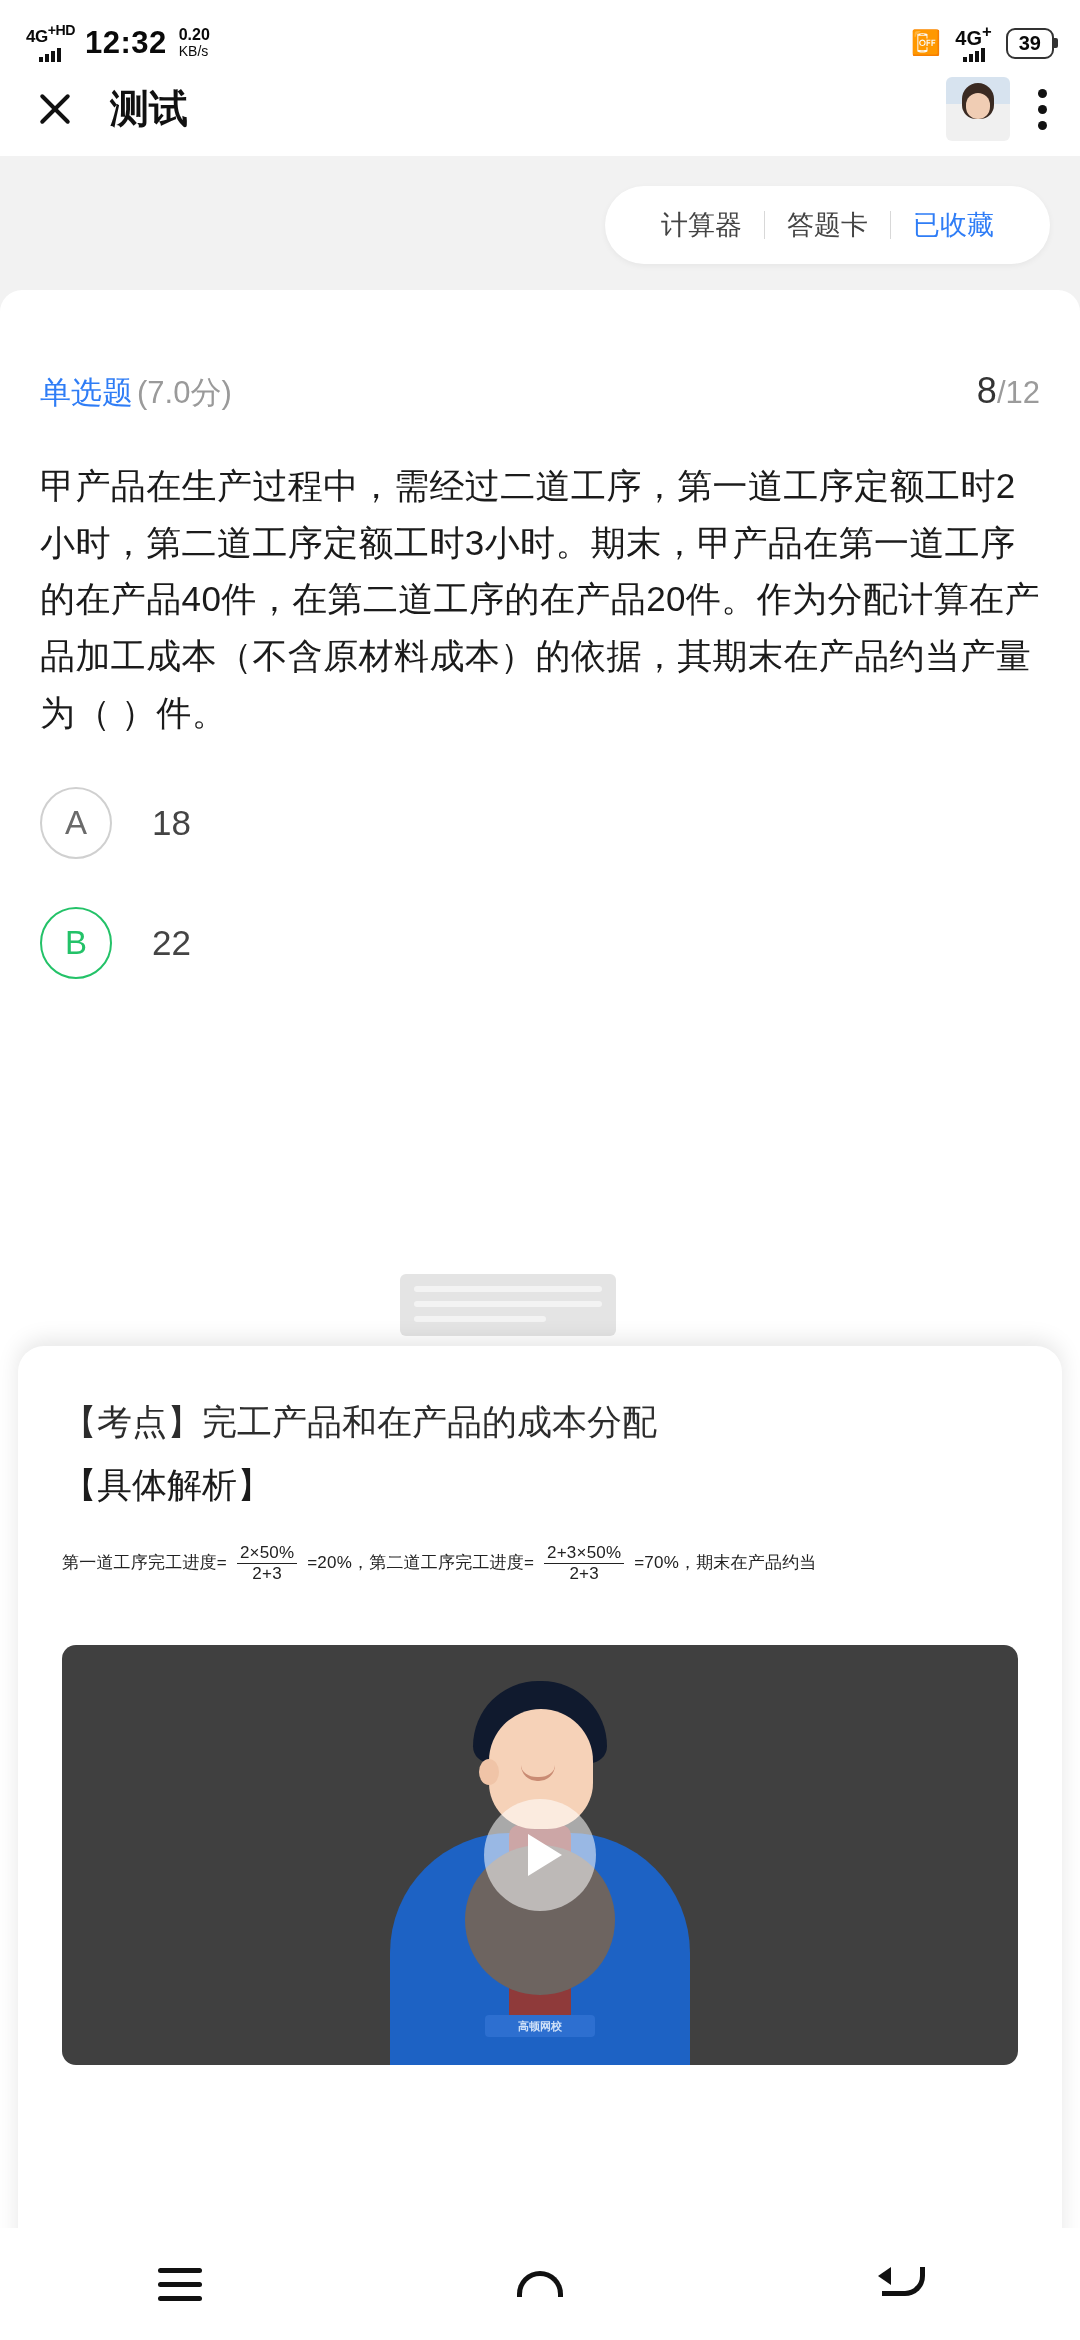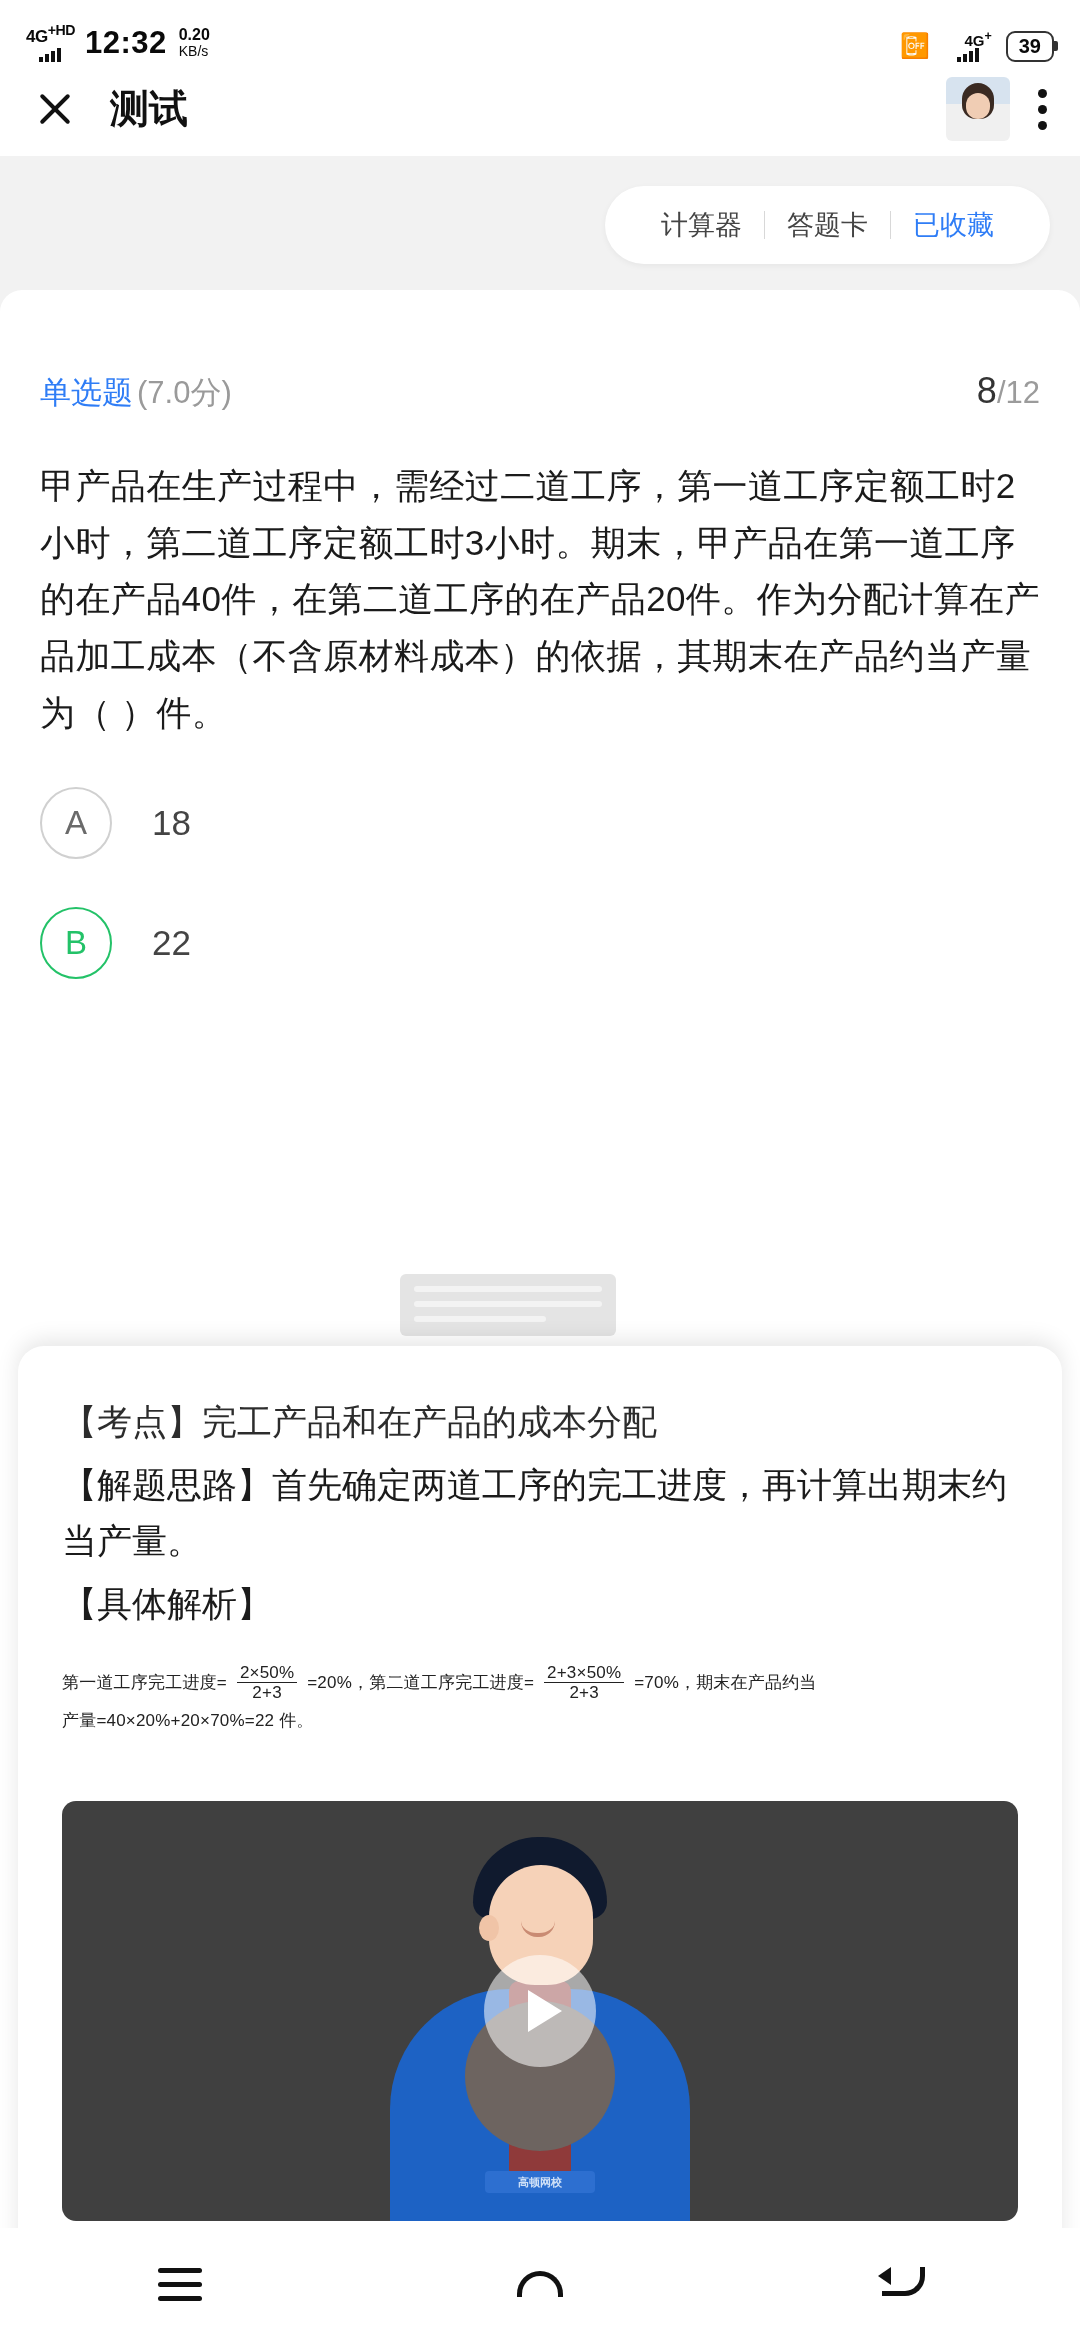--- a/index.html
+++ b/index.html
@@ -28,21 +28,21 @@
   .sb-bars i:nth-child(2) { height: 8px; }
   .sb-bars i:nth-child(3) { height: 11px; }
   .sb-bars i:nth-child(4) { height: 14px; }
   .sb-time { font-size: 31px; font-weight: bold; letter-spacing: 0.5px; }
   .sb-speed { display: flex; flex-direction: column; line-height: 1.05; margin-left: 2px; }
   .sb-speed b { font-size: 16px; font-weight: bold; }
   .sb-speed span { font-size: 14px; }
   .sb-right { margin-left: auto; display: flex; align-items: center; gap: 14px; }
   .sb-vib { font-size: 24px; }
   .sb-4g { display: flex; flex-direction: column; align-items: center; line-height: 1; }
-  .sb-4g b { font-size: 15px; font-weight: bold; margin-left: 20px; }
+  .sb-4g b { font-size: 20px; font-weight: bold; }
   .sb-4g .sb-bars { height: 12px; }
   .sb-batt {
     border: 2px solid #333; border-radius: 9px;
     padding: 2px 11px; font-size: 20px; font-weight: bold;
     position: relative;
   }
   .sb-batt::after {
     content: ""; position: absolute; right: -6px; top: 50%;
     transform: translateY(-50%);
     width: 4px; height: 10px; background: #333; border-radius: 0 2px 2px 0;
@@ -303,36 +303,34 @@
   </div>
 
   <div class="skeleton">
       <i></i>
       <i></i>
       <i></i>
     </div>
 
   <div class="sheet">
     <div class="an-line first">【考点】完工产品和在产品的成本分配</div>
-    <div class="an-line an-para">【解题思路】首先确定两道工序的完工进度，再计算出期末约当产量。</div>
     <div class="an-line an-para">【具体解析】</div>
 
     <div class="formula">
       <span>第一道工序完工进度=</span>
       <span class="frac">
         <span class="num">2×50%</span>
         <span class="den">2+3</span>
       </span>
       <span>=20%，第二道工序完工进度=</span>
       <span class="frac">
         <span class="num">2+3×50%</span>
         <span class="den">2+3</span>
       </span>
       <span>=70%，期末在产品约当</span>
-      <div>产量=40×20%+20×70%=22 件。</div>
     </div>
 
     <div class="video">
       <div class="v-body"></div>
       <div class="v-scarf"></div>
       <div class="v-shoulder"></div>
       <div class="v-head">
         <div class="v-hair"></div>
         <div class="v-face"></div>
         <div class="v-ear"></div>

